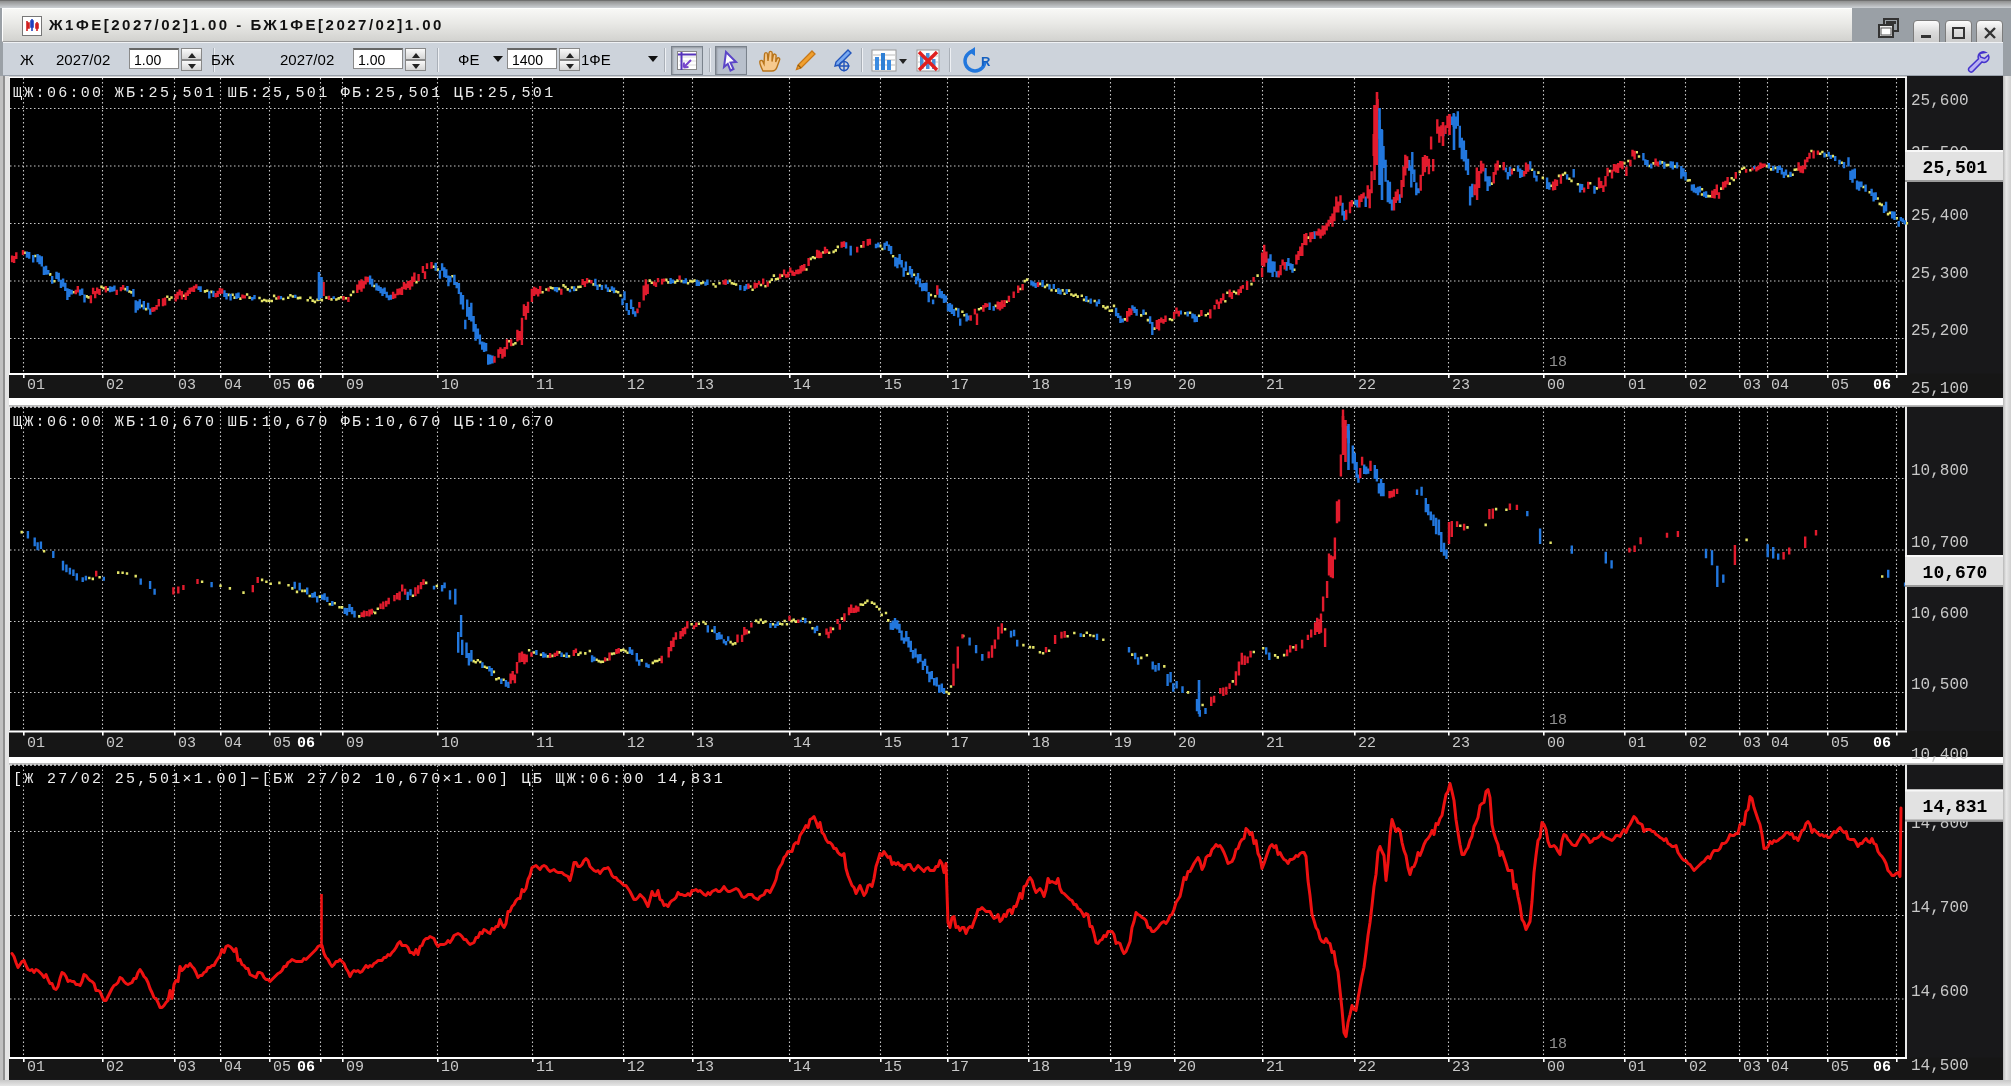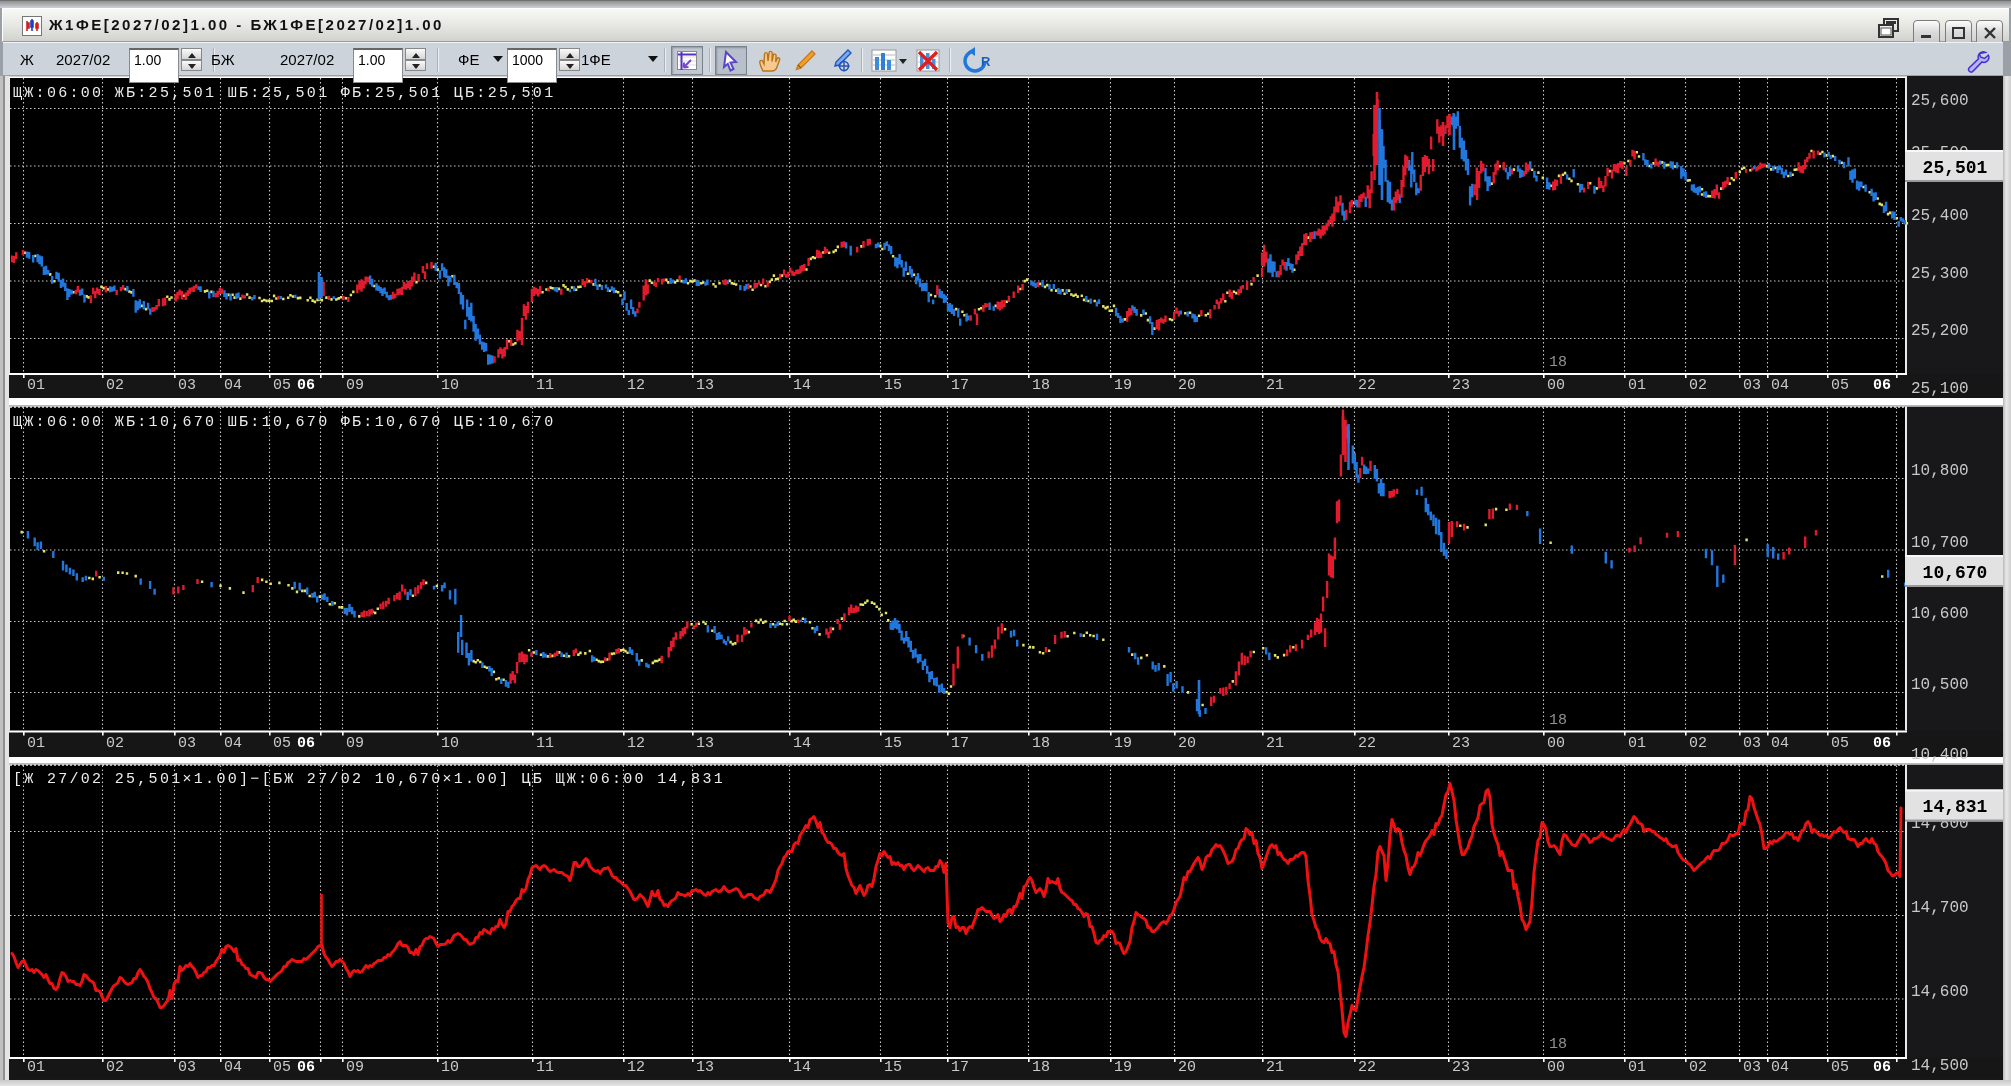--- a/index.html
+++ b/index.html
@@ -4,26 +4,26 @@
 html,body{width:2011px;height:1086px;overflow:hidden;background:#9aa0a6;font-family:"Liberation Sans",sans-serif}
 #page{position:relative;width:2011px;height:1086px}
 #chartsvg{position:absolute;left:0;top:0}
 .ax{font:16px "Liberation Mono",monospace;fill:#c8c8c8}
 .cur{font:bold 18px "Liberation Mono",monospace;fill:#000}
 .tl{font:15px "Liberation Mono",monospace;fill:#c9c9c9}
 .tb{font:bold 15px "Liberation Mono",monospace;fill:#fff}
 .d18{font:15px "Liberation Mono",monospace;fill:#909090}
 .hd{font:15px "Liberation Mono",monospace;fill:#ececec;letter-spacing:2.3px}
 #topstrip{position:absolute;left:0;top:0;width:100%;height:8px;background:linear-gradient(#8f8f8f,#cdd1d5);border-top:1px solid #6f6f6f}
-#titlebar{position:absolute;left:2px;top:8px;width:2007px;height:34px;background:linear-gradient(#f8f8f6,#e9e9e6 45%,#d2d2cf);border-bottom:1px solid #9b9b9b;border-left:1px solid #fff;border-top:1px solid #fff}
+#titlebar{position:absolute;left:2px;top:8px;width:1850px;height:34px;background:linear-gradient(#f8f8f6,#e9e9e6 45%,#d2d2cf);border-bottom:1px solid #9b9b9b;border-left:1px solid #fff;border-top:1px solid #fff}
 #title{position:absolute;left:46px;top:7px;font-size:15px;font-weight:bold;color:#111;letter-spacing:2.5px}
 #ticon{position:absolute;left:19px;top:7px;width:20px;height:20px;background:#fff;border:1px solid #777}
 #toolbar{position:absolute;left:3px;top:42px;width:2000px;height:34px;background:#cdd3db;border-top:1px solid #f0f2f5;border-bottom:1px solid #9aa2ac}
 .tb-label{position:absolute;top:8px;font-size:15px;color:#000}
-.inp{position:absolute;top:5px;height:35px;background:#fff;border:1px solid #8a8a8a;border-top:2px solid #666;font-size:14px;color:#000;padding:2px 0 0 4px}
+.inp{position:absolute;top:5px;height:21px;background:#fff;border:1px solid #8a8a8a;border-top:2px solid #666;font-size:14px;color:#000;padding:2px 0 0 4px}
 .spin{position:absolute;width:21px;height:23px;top:5px}
 .spin .sb{width:21px;height:11.5px;background:linear-gradient(#fafafa,#d5d5d5);border:1px solid #888;position:relative}
 .tu{position:absolute;left:5.5px;top:3.5px;border-left:4.5px solid transparent;border-right:4.5px solid transparent;border-bottom:5px solid #222}
 .td{position:absolute;left:5.5px;top:3.5px;border-left:4.5px solid transparent;border-right:4.5px solid transparent;border-top:5px solid #222}
 .tsep{position:absolute;top:5px;width:2px;height:24px;background:#aab0b8;border-right:1px solid #eef0f4}
 .dda{position:absolute;top:13px;border-left:5px solid transparent;border-right:5px solid transparent;border-top:6px solid #111}
 .tbtn{position:absolute;top:3px;width:32px;height:29px;display:flex;align-items:center;justify-content:center}
 .tbtn.pressed{border:1px solid #7a828c;background:#c2c9d2;box-shadow:inset 1px 1px 2px rgba(0,0,0,.25)}
 .tbtn.sel{background:#b8c0cc}
 .wbtn{position:absolute;top:11px;width:27px;height:26px;background:linear-gradient(#fcfcfc,#d9d9d9 48%,#c8c8c8);border:1px solid #7c7c7c;border-radius:4px;display:flex;align-items:center;justify-content:center}
@@ -418,21 +418,21 @@
         <div class="sb">
           <div class="tu"></div>
         </div>
         <div class="sb">
           <div class="td"></div>
         </div>
       </div>
 <div class="tsep" style="left:434px"></div>
 <div class="tb-label" style="left:455px">ФЕ</div>
 <div class="dda" style="left:490px"></div>
-<div class="inp" style="left:504px;width:50px">1000</div>
+<div class="inp" style="left:504px;width:50px">1400</div>
 <div class="spin" style="left:556px">
         <div class="sb">
           <div class="tu"></div>
         </div>
         <div class="sb">
           <div class="td"></div>
         </div>
       </div>
 <div class="tb-label" style="left:578px">1ФЕ</div>
 <div class="dda" style="left:645px"></div>

